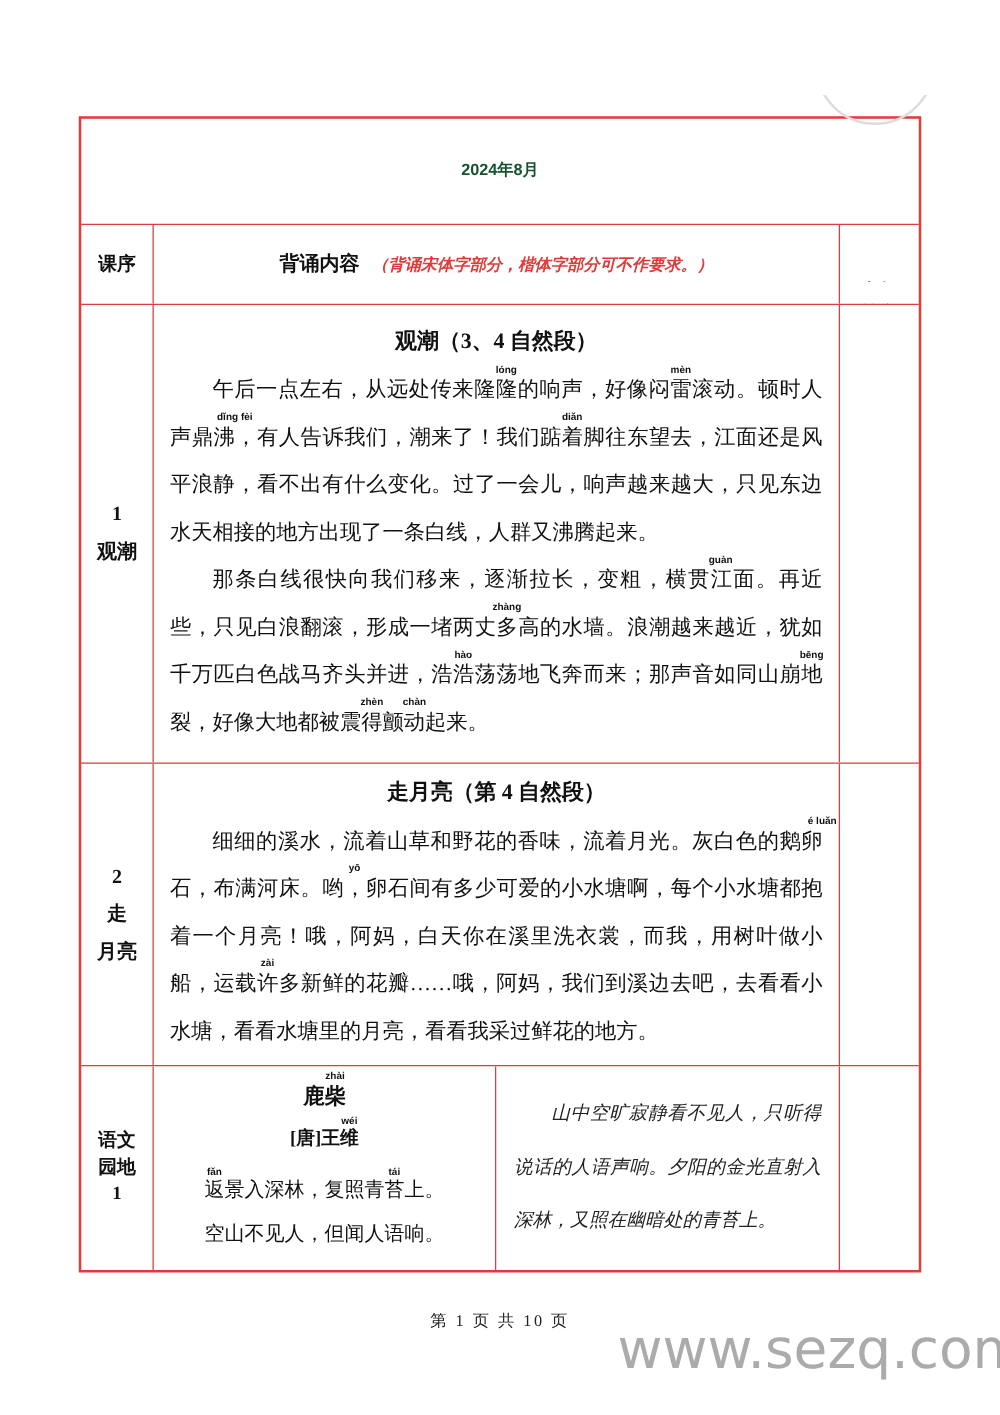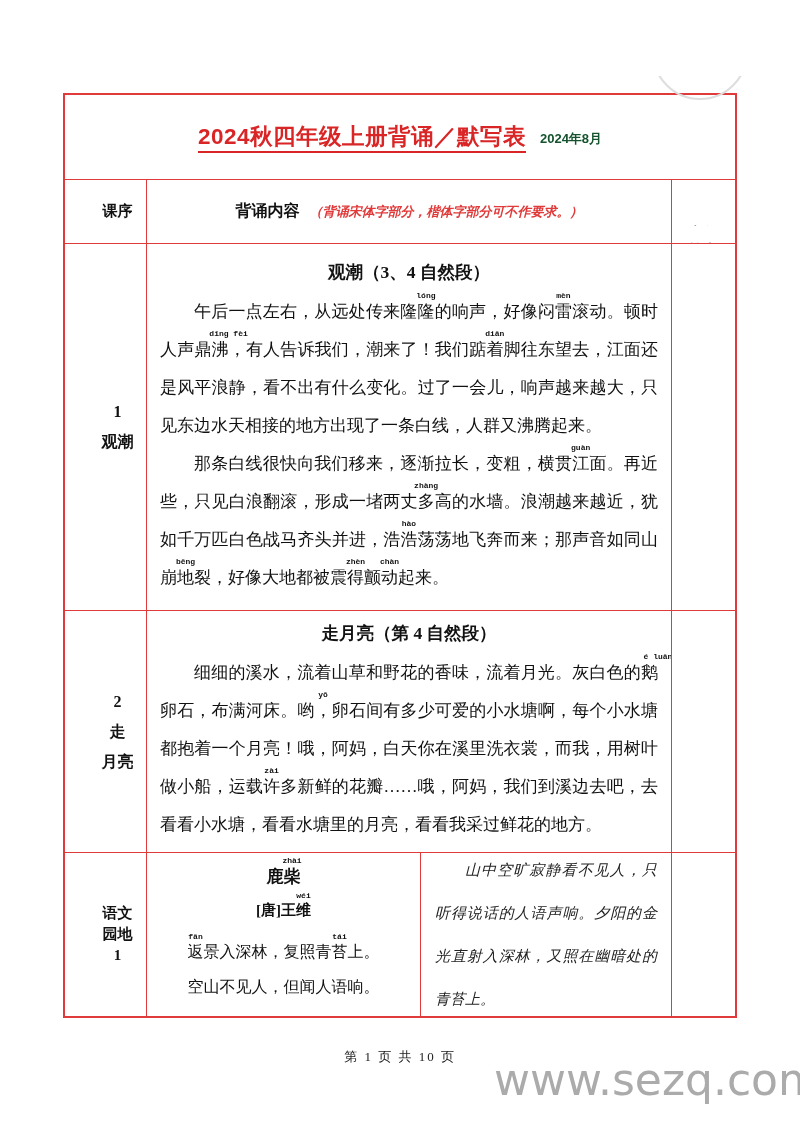--- a/index.html
+++ b/index.html
@@ -28,42 +28,42 @@
   .doc-date{ font-family:"Liberation Sans","DejaVu Sans",sans-serif; font-size:13px; font-weight:bold; color:#14532d; padding-bottom:5px; }
   .blank-line{ display:flex; justify-content:center; gap:30px; font-size:16.5px; font-style:italic; }
   .blank-group{ display:flex; align-items:flex-end; }
   .blank-slot{ display:inline-block; width:106px; height:20px; border-bottom:1.5px solid #222; margin-left:5px; }
   
   .row{ display:flex; border-top:1.5px solid var(--border-red,#e03a3a); overflow:hidden; }
   .row.header{ flex:0 0 64px; }
   .row.r1{ flex:0 0 367px; }
   .row.r2{ flex:0 0 242px; }
   .row.r3{ flex:1; }
-  .c-order{ flex:0 0 57px; display:flex; flex-direction:column; justify-content:center; align-items:center; text-align:right; overflow:hidden;margin-left:24px; }
+  .c-order{ flex:0 0 57px; display:flex; flex-direction:column; justify-content:center; align-items:center; text-align:right; overflow:hidden; }
   .c-mid{ flex:1; border-left:1.5px solid var(--border-red,#e03a3a); border-right:1.5px solid var(--border-red,#e03a3a); overflow:hidden; }
   .c-sign{ flex:0 0 63px; overflow:hidden;margin-top:45px; }
   
   .hd-order{ font-family:"Liberation Sans","DejaVu Sans",sans-serif; font-weight:bold; font-size:15px; }
   .c-mid.hd{ display:flex; flex-direction:row; justify-content:center; align-items:center; gap:10px; padding:4px; }
   .hd-title{ font-family:"Liberation Sans","DejaVu Sans",sans-serif; font-weight:bold; font-size:16px; }
   .hd-note{ color:var(--note-red,#e03a3a); font-size:13px; font-weight:bold; font-style:italic; }
   .c-sign.hd{ display:flex; flex-direction:column; justify-content:center; align-items:center; gap:13px;
     font-family:"Liberation Sans","DejaVu Sans",sans-serif; font-weight:bold; font-size:15px; }
   
   .order-line{ font-weight:bold; font-size:16px; line-height:1; margin:7px 0; }
   .row.r3 .order-line{ margin:3px 0; font-size:15px; }
   
   .c-mid.body{ display:flex; flex-direction:column; justify-content:center; padding:6px 13px; }
   .sec-title{ text-align:center; font-weight:bold; font-size:17.5px; margin:2px 0 9px; }
   .para{ font-size:17px; line-height:38px; text-indent:2em; text-align:justify; }
   
   .rb{ position:relative; }
   .py{
     position:absolute; top:-10px; left:50%; transform:translateX(-50%);
-    font-family:Liberation Mono, monospace; font-size:8px; font-weight:bold; line-height:1;
+    font-family:Liberation Sans, sans-serif; font-size:8px; font-weight:bold; line-height:1;
     white-space:nowrap; color:#111; font-style:normal;
   }
   
   .c-mid.split{ display:flex; padding:0; }
   .poem-cell{ flex:0 0 274px; border-right:1.5px solid var(--border-red,#e03a3a);
     display:flex; flex-direction:column; justify-content:center; align-items:center; overflow:hidden; }
   .poem-title{ font-size:17px; font-weight:bold; margin-bottom:13px; }
   .poem-author{ font-size:15px; font-weight:bold; margin-bottom:15px; }
   .poem-line{ font-size:16px; margin:7px 0; }
   .expl-cell{ flex:1; display:flex; align-items:center; padding:6px 14px; overflow:hidden; }
@@ -78,21 +78,20 @@
   .arc-clip{ position:absolute; left:652px; top:76px; width:100px; height:27px; overflow:hidden; pointer-events:none; }
   .arc-circle{ width:96px; height:96px; border-radius:50%; border:2.5px solid #dddddd; margin-top:-72px; }
 </style>
 </head>
 <body>
 
 <div class="tbl">
 
   <div class="title-block">
     <div class="title-line">
-      <span class="doc-title">2024秋四年级上册背诵／默写表</span>
       <span class="doc-date">2024年8月</span>
     </div>
   </div>
 
   <div class="row header">
     <div class="c-order hd-order">课序</div>
     <div class="c-mid hd">
       <span class="hd-title">背诵内容</span>
       <span class="hd-note">（背诵宋体字部分，楷体字部分可不作要求。）</span>
     </div>

